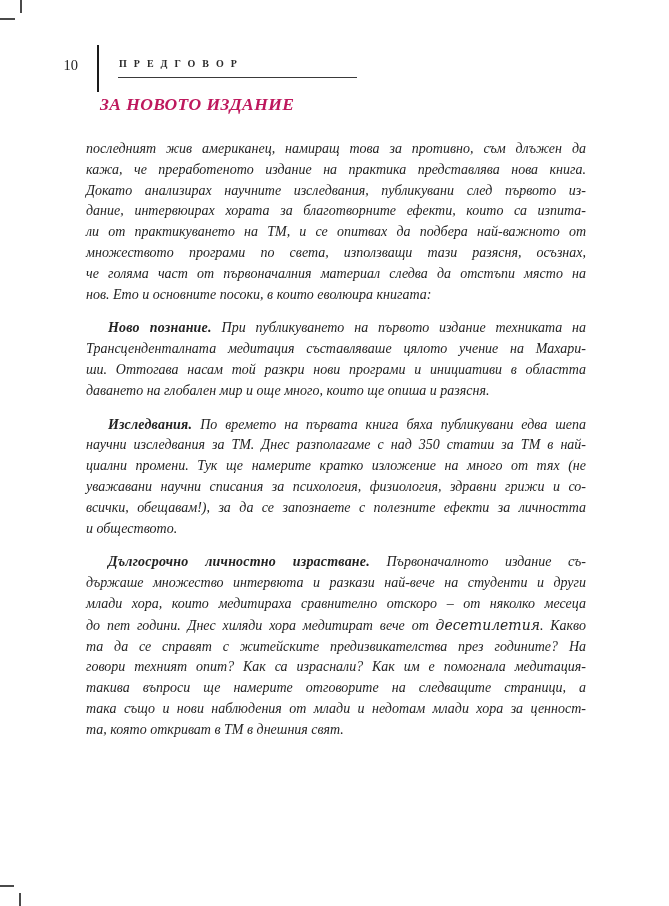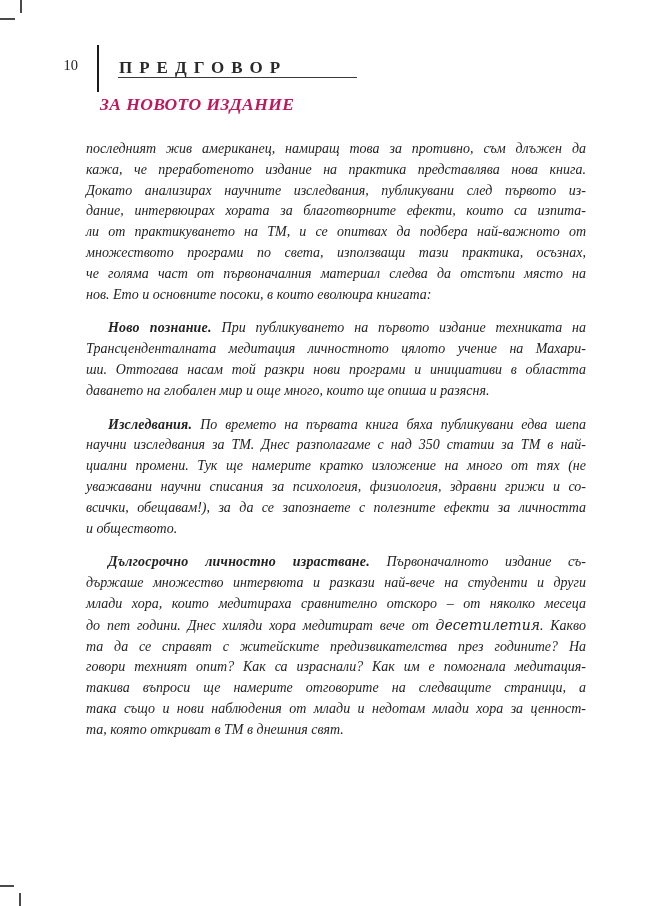--- a/index.html
+++ b/index.html
@@ -22,21 +22,21 @@
   .page-number {
     position: absolute; left: 48px; top: 57px; width: 30px;
     font-size: 14.5px; text-align: right; color: #1e1e1e;
   }
   .header-bar {
     position: absolute; left: 97px; top: 45px; width: 2px; height: 47px;
     background: #1a1a1a;
   }
   .running-head {
     position: absolute; left: 119px; top: 58px;
-    font-size: 17px; font-weight: bold; letter-spacing: 7px;
+    font-size: 10px; font-weight: bold; letter-spacing: 7px;
     color: #2a2a2a; white-space: nowrap;
   }
   .header-rule {
     position: absolute; left: 118px; top: 77px; width: 239px; height: 1.4px;
     background: #3a3a3a;
   }
   
   .section-title {
     position: absolute; left: 100px; top: 94px;
     font-size: 17.5px; font-weight: bold; letter-spacing: 0.4px;
@@ -76,27 +76,27 @@
 
   <div class="section-title">ЗА НОВОТО ИЗДАНИЕ</div>
 
   <div class="body-text">
       <div class="paragraph">
         <div class="line">последният жив американец, намиращ това за противно, съм длъжен да</div>
         <div class="line">кажа, че преработеното издание на практика представлява нова книга.</div>
         <div class="line">Докато анализирах научните изследвания, публикувани след първото из-</div>
         <div class="line">дание, интервюирах хората за благотворните ефекти, които са изпита-</div>
         <div class="line">ли от практикуването на ТМ, и се опитвах да подбера най-важното от</div>
-        <div class="line">множеството програми по света, използващи тази практика, осъзнах,</div>
+        <div class="line">множеството програми по света, използващи тази разясня, осъзнах,</div>
         <div class="line">че голяма част от първоначалния материал следва да отстъпи място на</div>
         <div class="line last">нов. Ето и основните посоки, в които еволюира книгата:</div>
       </div>
       <div class="paragraph">
         <div class="line indent"><b>Ново познание.</b> При публикуването на първото издание техниката на</div>
-        <div class="line">Трансценденталната медитация личностното цялото учение на Махари-</div>
+        <div class="line">Трансценденталната медитация съставляваше цялото учение на Махари-</div>
         <div class="line">ши. Оттогава насам той разкри нови програми и инициативи в областта</div>
         <div class="line last">даването на глобален мир и още много, които ще опиша и разясня.</div>
       </div>
       <div class="paragraph">
         <div class="line indent"><b>Изследвания.</b> По времето на първата книга бяха публикувани едва шепа</div>
         <div class="line">научни изследвания за ТМ. Днес разполагаме с над 350 статии за ТМ в най-</div>
         <div class="line">циални промени. Тук ще намерите кратко изложение на много от тях (не</div>
         <div class="line">уважавани научни списания за психология, физиология, здравни грижи и со-</div>
         <div class="line">всички, обещавам!), за да се запознаете с полезните ефекти за личността</div>
         <div class="line last">и обществото.</div>

